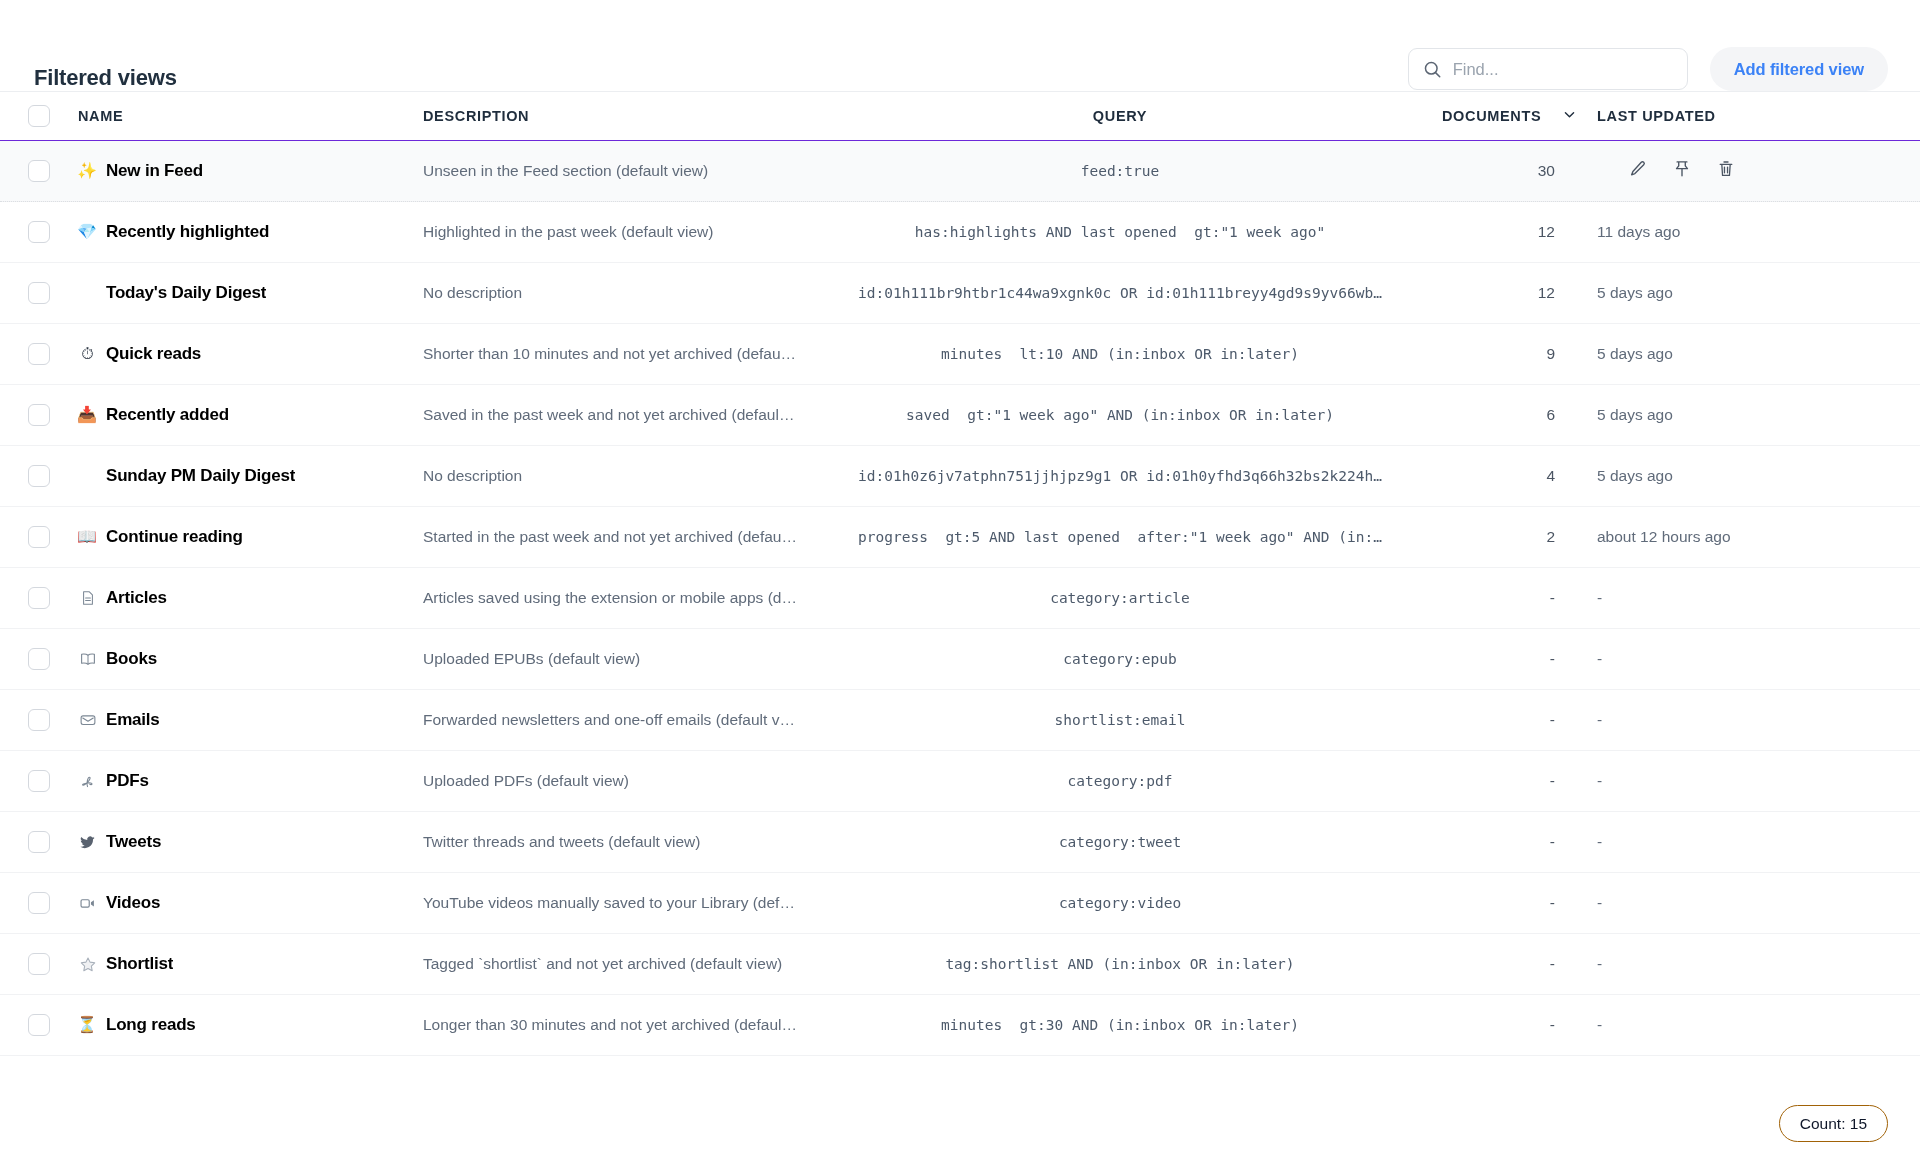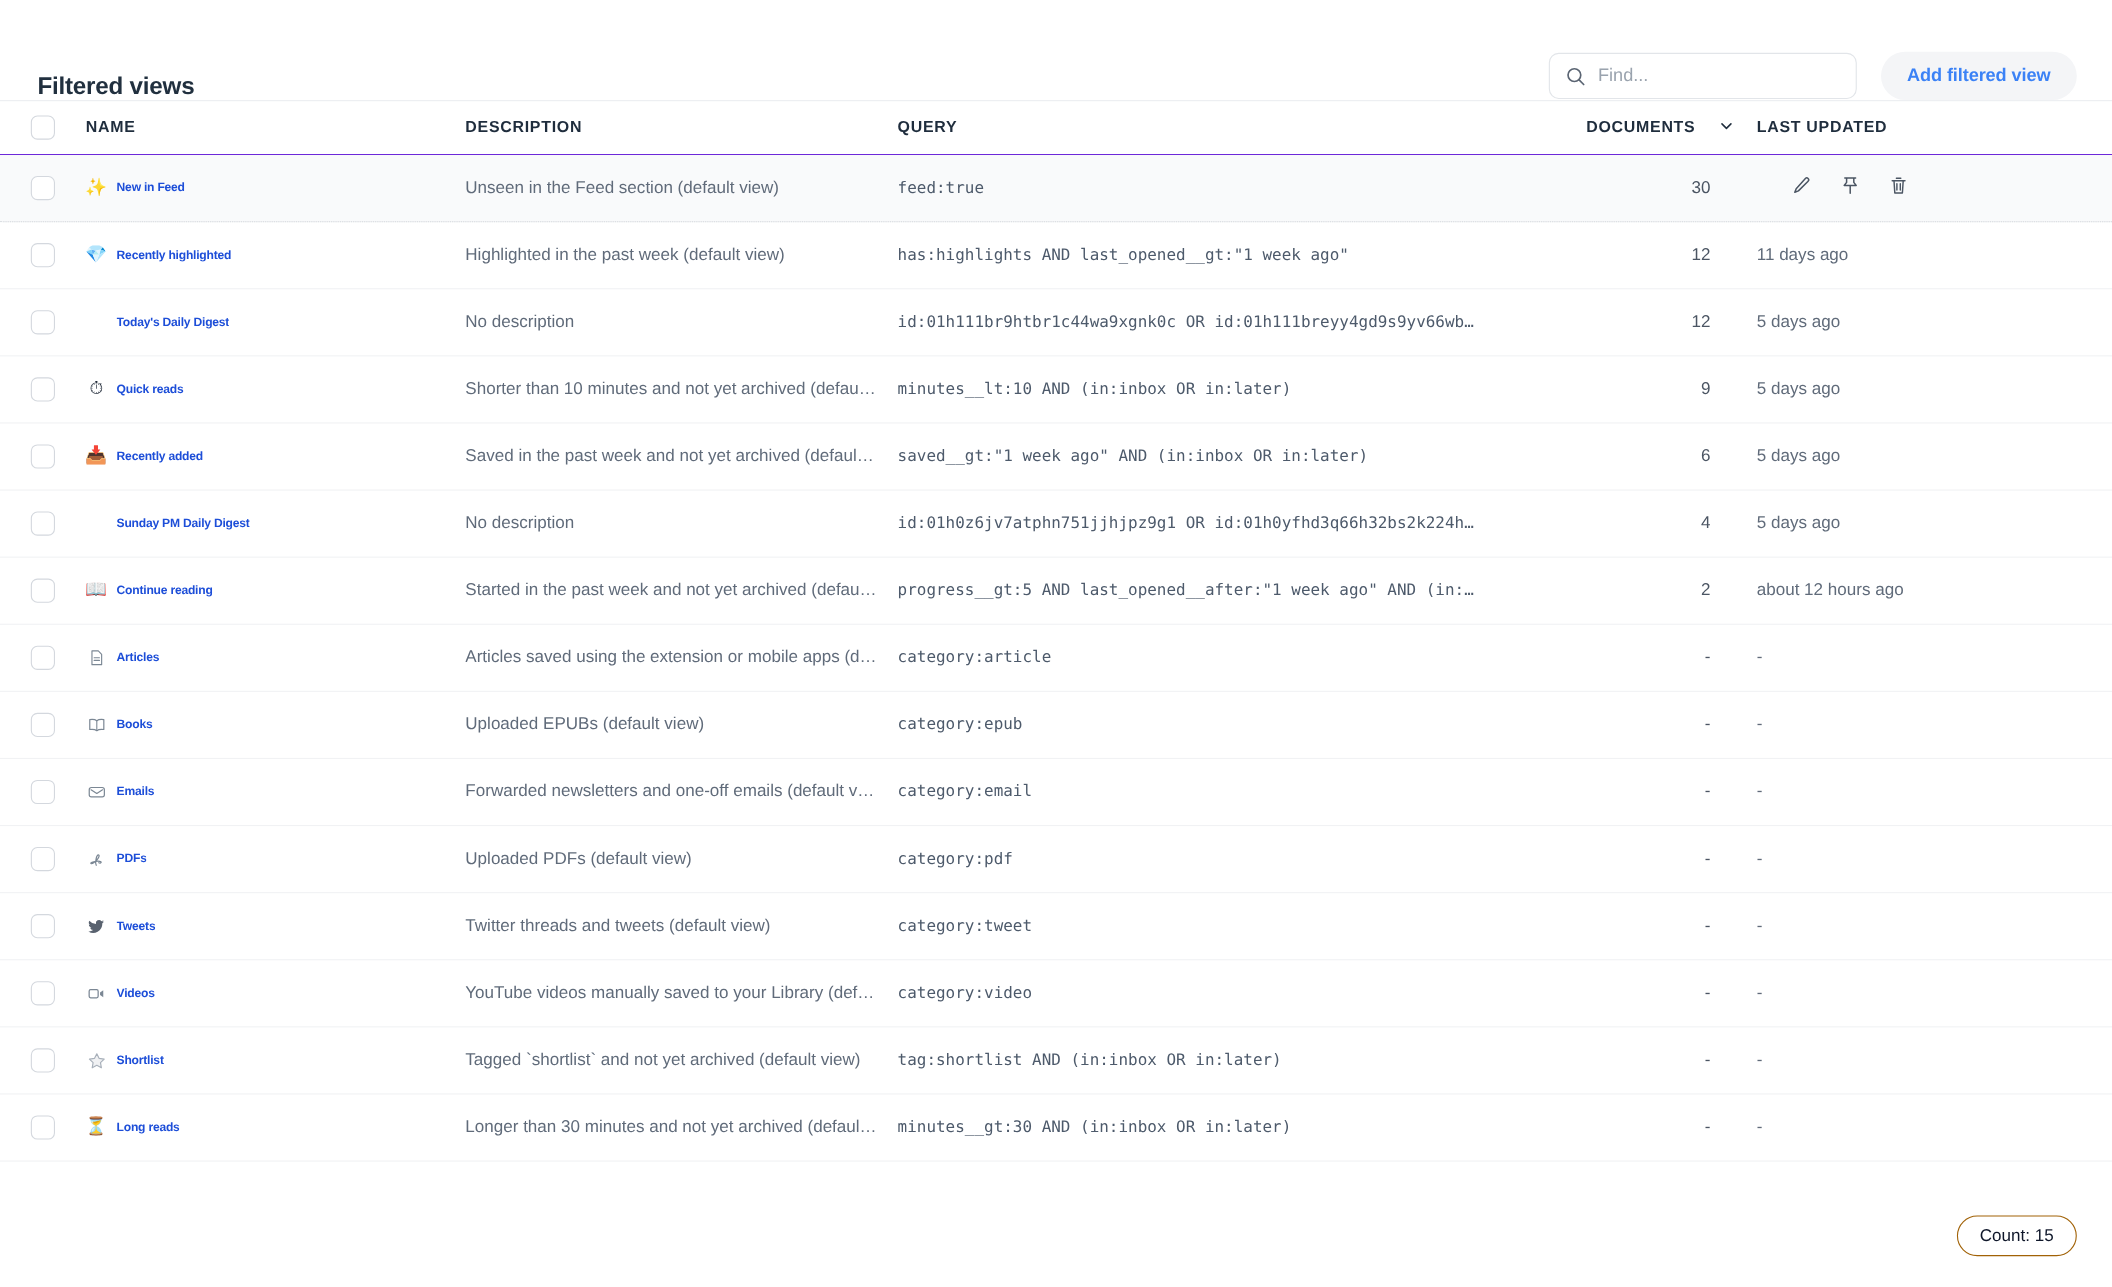--- a/index.html
+++ b/index.html
@@ -103,21 +103,21 @@
     width: 22px;
     height: 22px;
     border: 1.5px solid #d4d8de;
     border-radius: 6px;
     background: #fff;
     cursor: pointer;
   }
 
   .c-name     { width: 345px; flex: none; display: flex; align-items: center; gap: 9px; }
   .c-desc     { width: 393px; flex: none; padding-right: 18px; }
-  .c-query    { width: 626px; flex: none; padding-right: 18px; }
+  .c-query    { width: 626px; flex: none; padding-right: 18px; text-align: center; }
   .c-docs     { width: 155px; flex: none; text-align: right; padding-right: 42px; }
   .c-updated  { flex: 1; padding-left: 0px; }
 
   .row.head .c-name,
   .row.head .c-desc,
   .row.head .c-query,
   .row.head .c-docs,
   .row.head .c-updated {
     font-size: 14.5px;
     font-weight: bold;
@@ -134,23 +134,23 @@
 
   .name-icon {
     font-size: 16px;
     line-height: 1;
     width: 19px;
     display: inline-flex;
     justify-content: center;
     flex: none;
   }
   .name-text {
-    font-size: 11px;
+    font-size: 17px;
     font-weight: bold;
-    color: #1d4ed8;
+    color: #000000;
     letter-spacing: -0.2px;
     white-space: nowrap;
     overflow: hidden;
     text-overflow: ellipsis;
   }
 
   .desc-text {
     font-size: 15.5px;
     color: #606b7a;
     white-space: nowrap;
@@ -454,21 +454,21 @@
               <rect x="2.6" y="5" width="16.8" height="10.5" rx="2.4" stroke="#7b8794" stroke-width="1.35"></rect>
               <path d="M4.6 7.6 11 11.6 17.4 7.6" stroke="#7b8794" stroke-width="1.35" stroke-linecap="round" stroke-linejoin="round"></path>
             </svg>
           </span>
           <span class="name-text">Emails</span>
         </div>
         <div class="c-desc">
           <span class="desc-text">Forwarded newsletters and one-off emails (default view)</span>
         </div>
         <div class="c-query">
-          <span class="query-text">category:email</span>
+          <span class="query-text">shortlist:email</span>
         </div>
         <div class="c-docs"><span class="docs-text">-</span></div>
         <div class="c-updated"><span class="updated-text">-</span></div>
       </div>
       <div class="row">
         <div class="c-check">
           <div class="cbox"></div>
         </div>
         <div class="c-name">
           <span class="name-icon">

